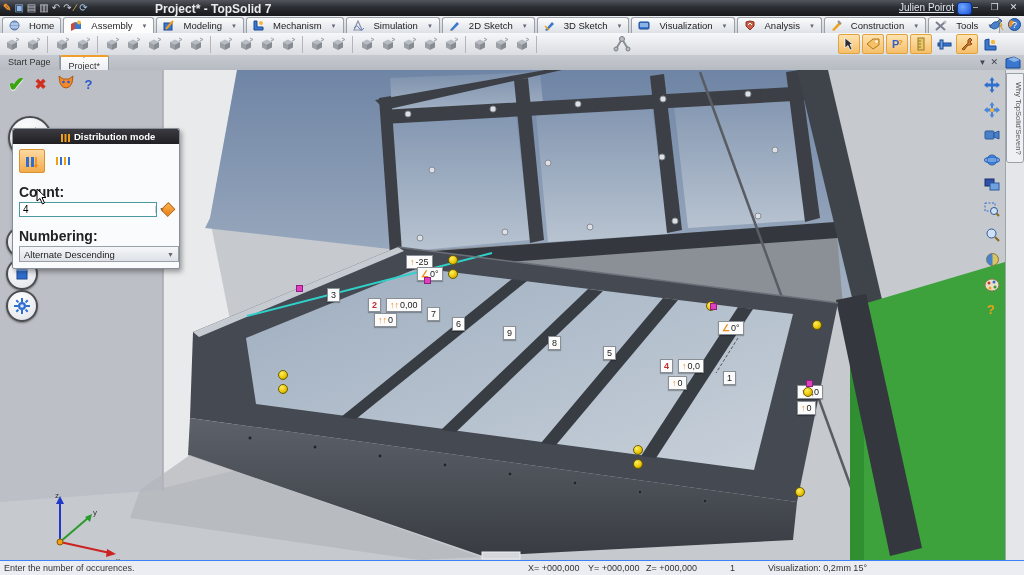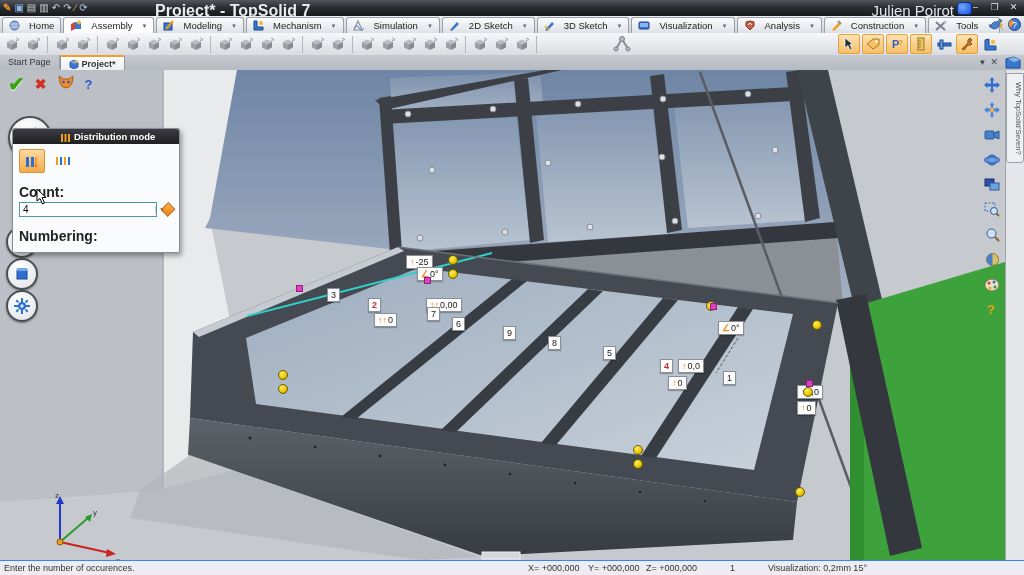--- a/index.html
+++ b/index.html
@@ -3,22 +3,22 @@
 <meta charset="utf-8">
 <style>
   html,body{margin:0;padding:0;background:#222;}
   .app{position:relative;width:1024px;height:575px;overflow:hidden;
        font-family:"Liberation Sans",sans-serif;background:#c6c9ce;user-select:none;}
   
   .titlebar{position:absolute;left:0;top:0;width:1024px;height:16px;
     background:linear-gradient(#53575d,#2b2e33 45%,#17191c);display:flex;align-items:center;}
   .qat{display:flex;align-items:center;gap:3px;padding-left:3px;height:16px;}
   .qicon{color:#c9cdd3;font-size:10px;line-height:14px;}
-  .title-text{position:absolute;left:155px;top:2px;color:#e9eaee;font-size:16px;font-weight:bold;}
-  .user-link{position:absolute;right:70px;top:2px;color:#dfe4ec;font-size:15px;text-decoration:underline;cursor:pointer;}
+  .title-text{position:absolute;left:155px;top:2px;color:#e9eaee;font-size:12px;font-weight:bold;}
+  .user-link{position:absolute;right:70px;top:2px;color:#dfe4ec;font-size:10px;text-decoration:underline;cursor:pointer;}
   .user-badge{position:absolute;right:52px;top:2px;width:13px;height:11px;border-radius:3px;
     background:radial-gradient(circle at 35% 35%,#6fa8ff,#1b4fd8);border:1px solid #0c2f8a;}
   .winbtns{position:absolute;right:2px;top:1px;display:flex;gap:2px;}
   .winbtn{width:17px;height:12px;color:#dfe3ea;font-size:9px;line-height:12px;text-align:center;border-radius:2px;}
   
   .ribbonrow{position:absolute;left:0;top:16px;width:1024px;height:17px;
     background:linear-gradient(#eceef1,#ccd0d5);border-bottom:1px solid #a8adb4;display:flex;align-items:flex-end;}
   .rtab{display:flex;align-items:center;gap:9px;height:15px;padding:0 6px;margin-left:2px;
     font-size:9.5px;color:#222;background:linear-gradient(#fbfcfd,#dde1e6);
     border:1px solid #9aa0a8;border-bottom:none;border-radius:3px 3px 0 0;white-space:nowrap;}
@@ -35,21 +35,21 @@
   .ticon{width:20px;height:18px;display:flex;align-items:center;justify-content:center;border-radius:2px;}
   .center-icon{position:absolute;left:612px;top:2px;}
   .tb-right{position:absolute;right:24px;top:1px;display:flex;align-items:center;gap:2px;}
   .hl{background:linear-gradient(#fde3b2,#f6bf6a);border:1px solid #e2a23c;border-radius:2px;}
   
   .doctabs{position:absolute;left:0;top:55px;width:1024px;height:15px;
     background:linear-gradient(#c6cad0,#b6bac1);border-bottom:1px solid #9aa0a8;display:flex;align-items:flex-start;}
   .dtab{height:14px;display:flex;align-items:center;gap:3px;padding:0 8px;font-size:9px;color:#333;}
   .dtab.start{border-right:1px solid #9aa0a8;}
   .dtab.active{background:linear-gradient(#fefefe,#e9ecf1);border:1px solid #8f959d;border-bottom:none;
-    border-top:2px solid #f09e2e;font-weight:bold;border-radius:2px 2px 0 0;}
+    border-top:2px solid #f09e2e;font-weight:normal;border-radius:2px 2px 0 0;flex-direction:column;}
   .dt-ctrls{position:absolute;right:26px;top:2px;display:flex;gap:4px;align-items:center;color:#445;font-size:8px;}
   .corner-icon{position:absolute;right:2px;top:0px;}
   
   .viewport{position:absolute;left:0;top:70px;width:1024px;height:490px;overflow:hidden;background:#c6c9ce;}
   .scene{position:absolute;left:0;top:0;}
   .dockstrip{position:absolute;left:1005px;top:0;width:19px;height:490px;
     background:#e4e6ea;border-left:1px solid #a0a5ac;}
   .vtab{position:absolute;left:1006px;top:3px;width:16px;height:88px;background:#eef0f3;
     border:1px solid #9aa0a8;border-radius:0 0 3px 3px;
     writing-mode:vertical-rl;font-size:7.5px;color:#555;text-align:center;overflow:hidden;}
@@ -641,21 +641,21 @@
         <text x="93" y="445" font-size="8" fill="#333" font-family="Liberation Sans">y</text>
         <text x="116" y="493" font-size="8" fill="#333" font-family="Liberation Sans">x</text>
       </g>
     </svg>
 
     <div id="label-layer">
         <div class="vplabel" style="left: 406px; top: 185px;"><span class="pre">↑</span><span>-25</span></div>
         <div class="vplabel" style="left: 417px; top: 197px;"><span class="pre">∠</span><span>0°</span></div>
         <div class="vplabel" style="left: 327px; top: 218px;"><span>3</span></div>
         <div class="vplabel index" style="left: 368px; top: 228px;"><span>2</span></div>
-        <div class="vplabel" style="left: 386px; top: 228px; margin-left: 40px;"><span class="pre">↑↑</span><span>0,00</span></div>
+        <div class="vplabel" style="left: 386px; top: 228px;"><span class="pre">↑↑</span><span>0,00</span></div>
         <div class="vplabel" style="left: 427px; top: 237px;"><span>7</span></div>
         <div class="vplabel" style="left: 374px; top: 243px;"><span class="pre">↑↑</span><span>0</span></div>
         <div class="vplabel" style="left: 452px; top: 247px;"><span>6</span></div>
         <div class="vplabel" style="left: 503px; top: 256px;"><span>9</span></div>
         <div class="vplabel" style="left: 548px; top: 266px;"><span>8</span></div>
         <div class="vplabel" style="left: 603px; top: 276px;"><span>5</span></div>
         <div class="vplabel index" style="left: 660px; top: 289px;"><span>4</span></div>
         <div class="vplabel" style="left: 678px; top: 289px;"><span class="pre">↑</span><span>0,0</span></div>
         <div class="vplabel" style="left: 668px; top: 306px;"><span class="pre">↑</span><span>0</span></div>
         <div class="vplabel" style="left: 718px; top: 251px;"><span class="pre">∠</span><span>0°</span></div>
@@ -759,20 +759,24 @@
         </div>
         <div class="dlg-label">Count:</div>
         <div class="countwrap">
           <div class="countbox">
             <input value="4" style="">
             <span class="chev">▼</span>
           </div>
           <span class="diamond"></span>
         </div>
         <div class="dlg-label">Numbering:</div>
+        <div class="selectbox">
+          <span>Alternate Descending</span>
+          <span style="font-size:7px;color:#667;">▼</span>
+        </div>
       </div>
     </div>
 
     <span class="cursor" style="left:36px;top:118px;">
       <svg width="12" height="18" viewBox="0 0 12 18">
           <path d="M1 1 L1 13 L4 10.5 L6.5 16 L8.5 15 L6 9.5 L10 9.5 Z" fill="#fff" stroke="#000"></path>
         </svg>
     </span>
 
     <div class="dockstrip"></div>

